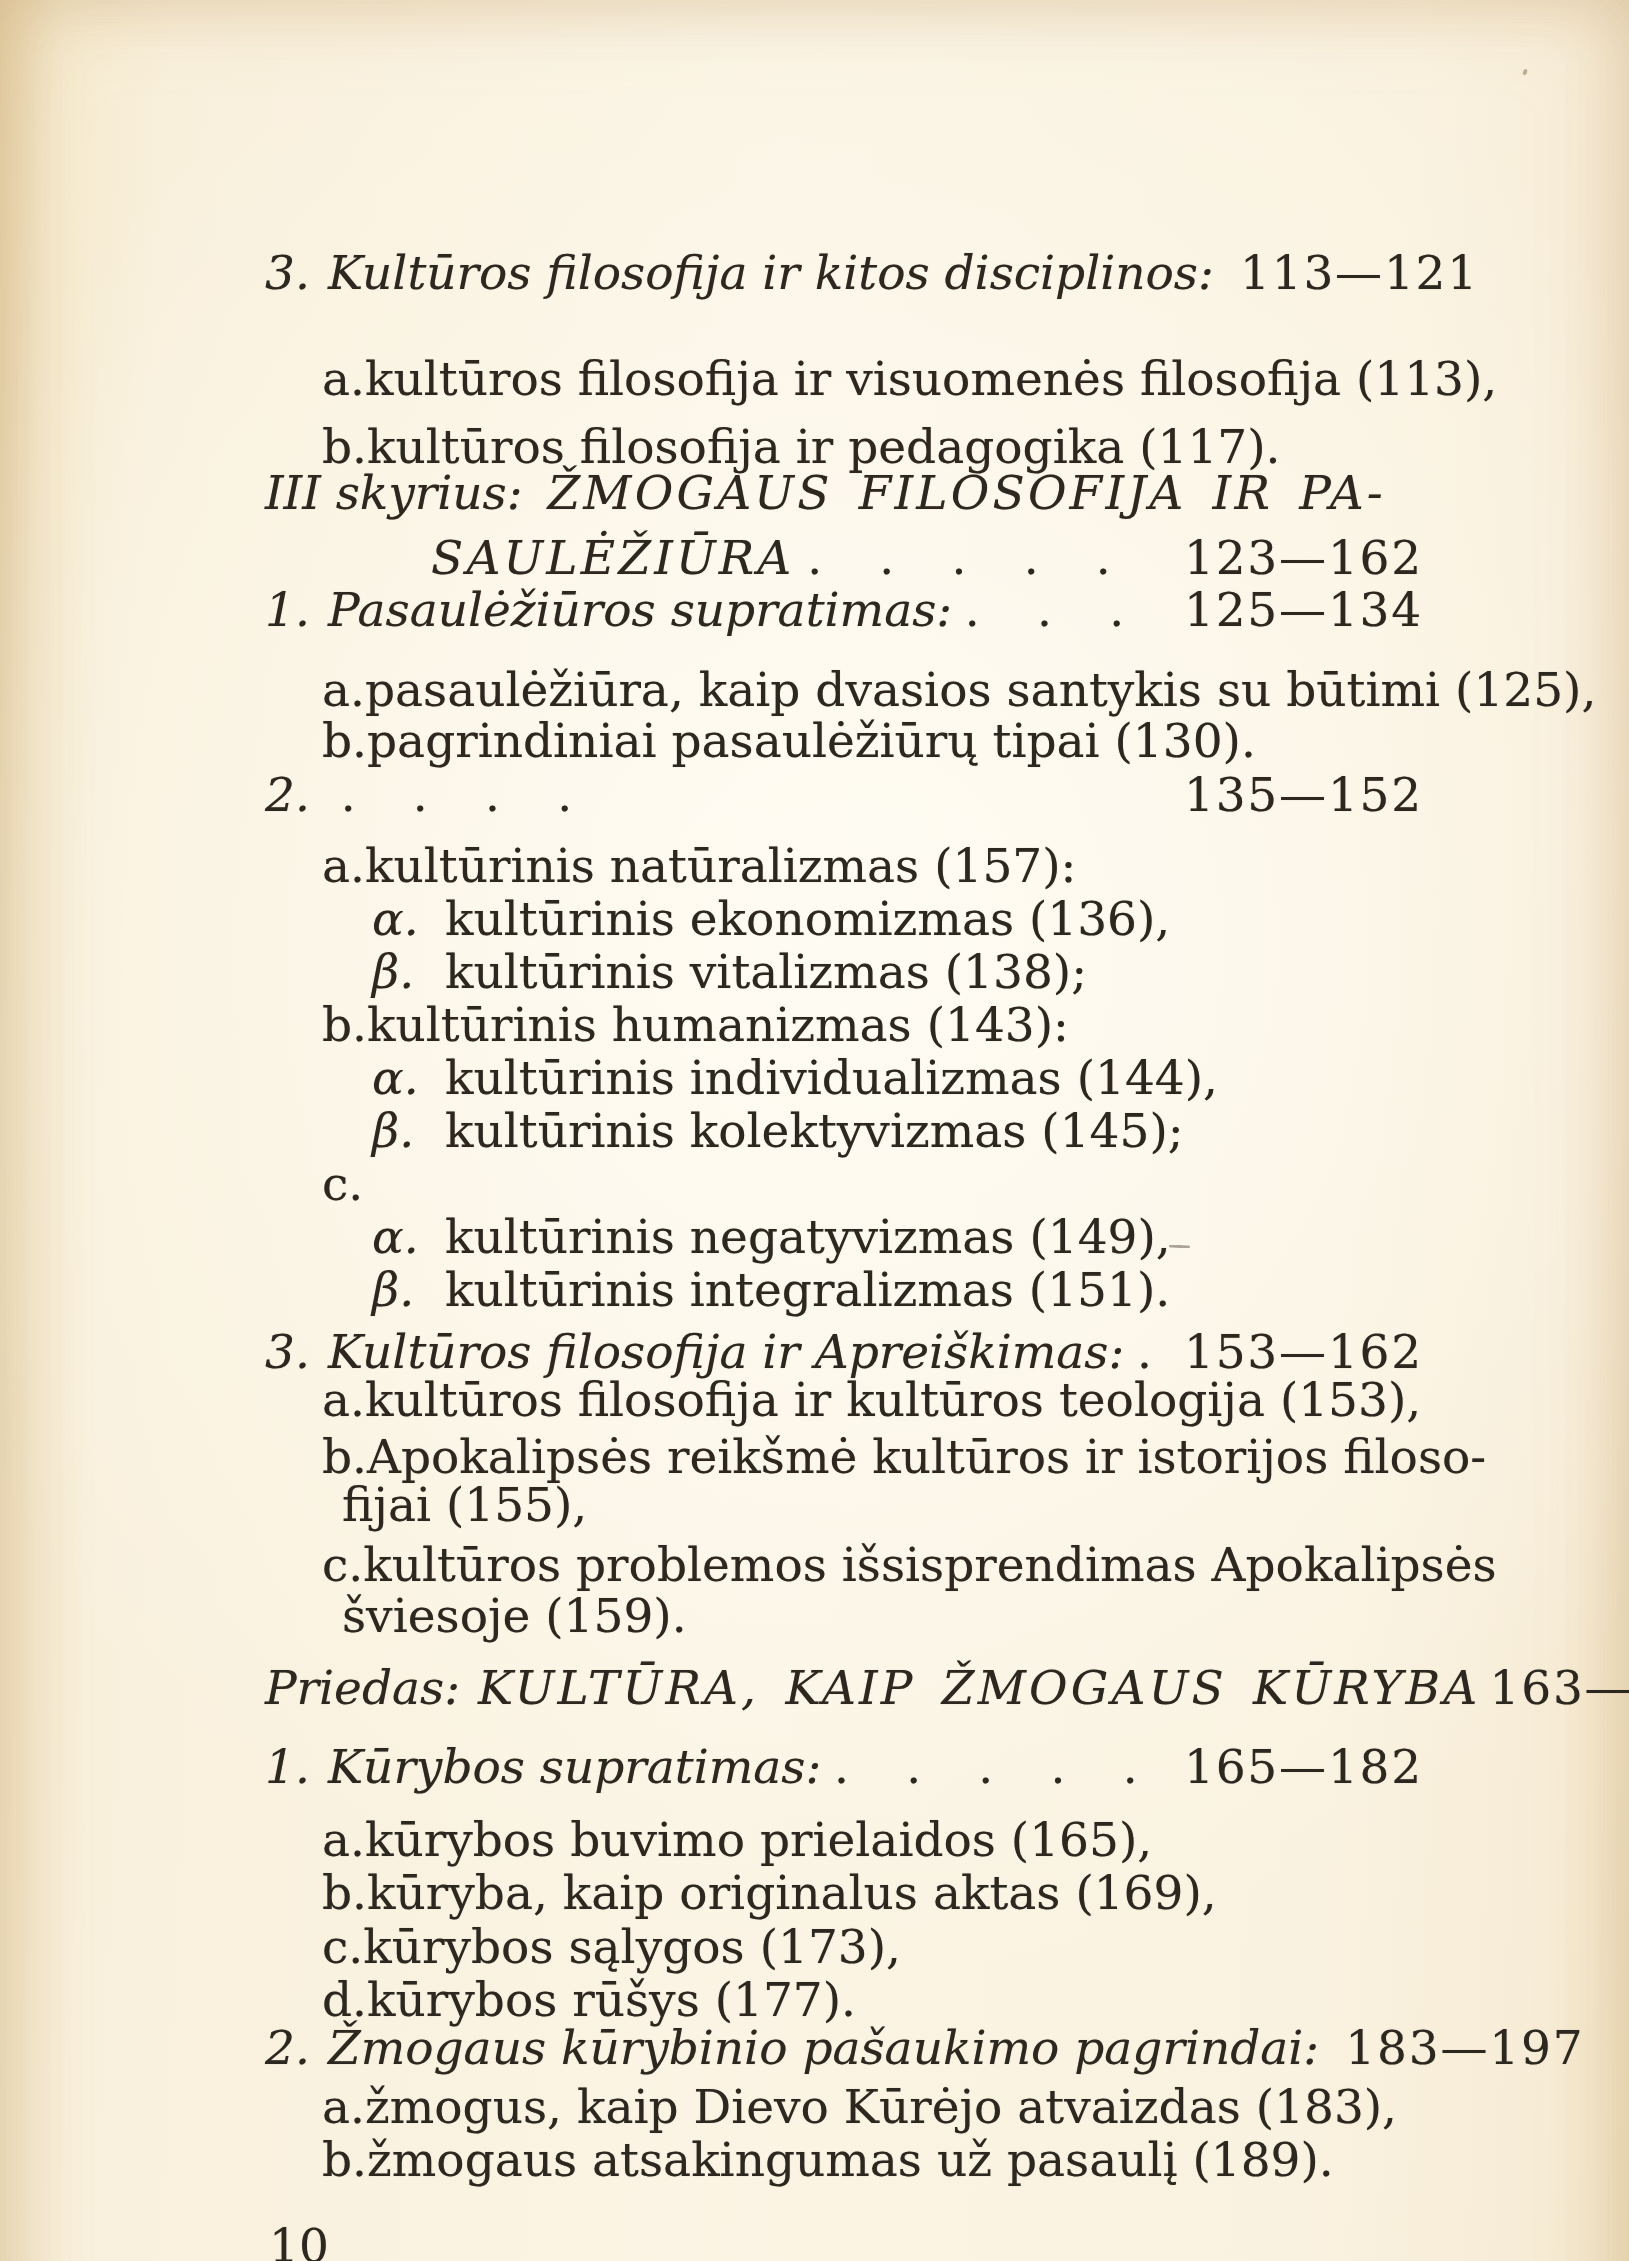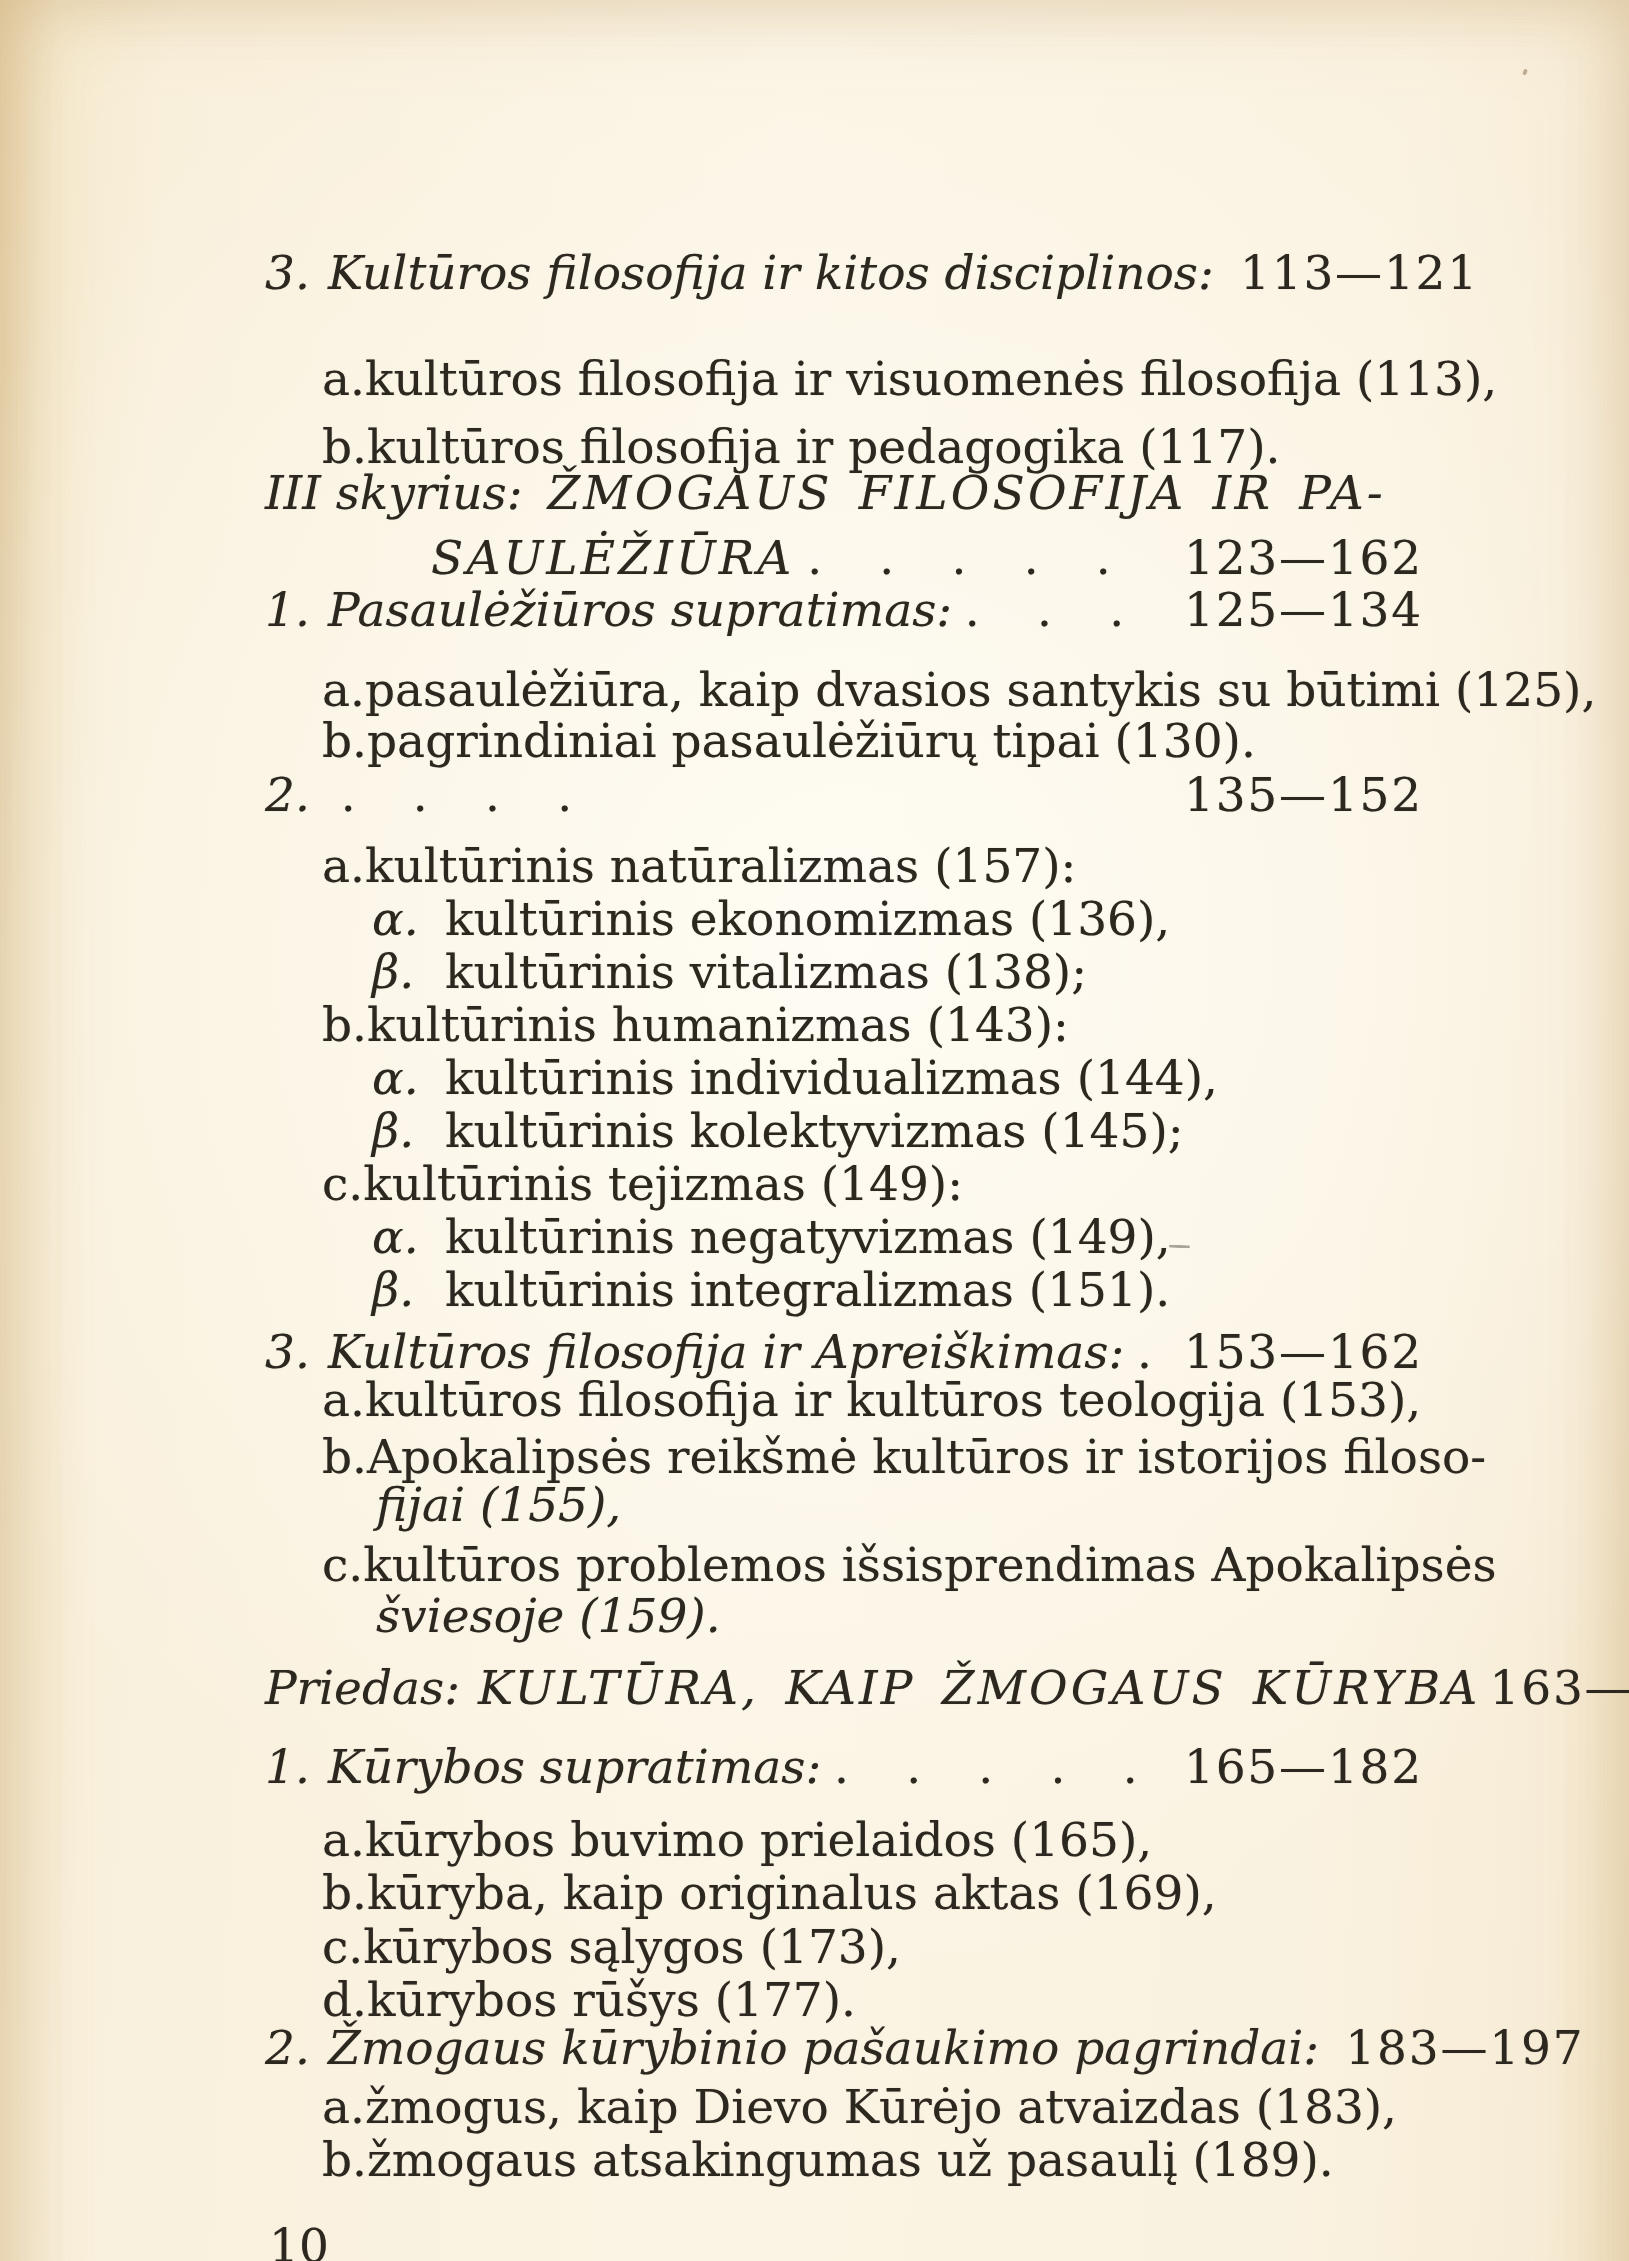--- a/index.html
+++ b/index.html
@@ -21,21 +21,21 @@
     display:flex;align-items:baseline;white-space:nowrap;
     font-size:47px;line-height:59px;
     text-shadow:0 0 0.9px rgba(44,40,32,.38);
   }
   .item{font-style:italic;}
   .item .marker{flex:0 0 63px;}
   .sub{left:322px;}
   .sub .marker{flex:0 0 40px;}
   .greek{left:372px;}
   .greek .marker{flex:0 0 73px;font-style:italic;}
-  .cont{left:376px;font-style:italic;}
+  .cont{left:342px;}
   .label{flex:0 0 auto;}
   .dots{flex:1 1 auto;overflow:hidden;letter-spacing:.45em;margin:0 4.5px 0 12.7px;font-style:normal;}
   .pages{flex:0 0 auto;font-style:normal;margin-left:9px;letter-spacing:1.8px;}
   .spacer{flex:1 1 auto;}
   .chapter{font-style:italic;}
   .chapter .prefix{margin-right:25px;}
   .caps{letter-spacing:3.2px;word-spacing:8.1px;}
   .chapter2{left:431px;font-style:italic;}
   .appendix{font-style:italic;}
   .appendix .prefix{margin-right:18px;}
@@ -126,21 +126,20 @@
     <span class="label">kultūrinis individualizmas (144),</span>
   </div>
 
   <div class="row greek" style="top:1101px">
     <span class="marker">β.</span>
     <span class="label">kultūrinis kolektyvizmas (145);</span>
   </div>
 
   <div class="row sub" style="top:1154px">
     <span class="marker">c.</span>
-    <span class="label">kultūrinis tejizmas (149):</span>
   </div>
 
   <div class="row greek" style="top:1207px">
     <span class="marker">α.</span>
     <span class="label">kultūrinis negatyvizmas (149),</span>
   </div>
 
   <div class="row greek" style="top:1260px">
     <span class="marker">β.</span>
     <span class="label">kultūrinis integralizmas (151).</span>

